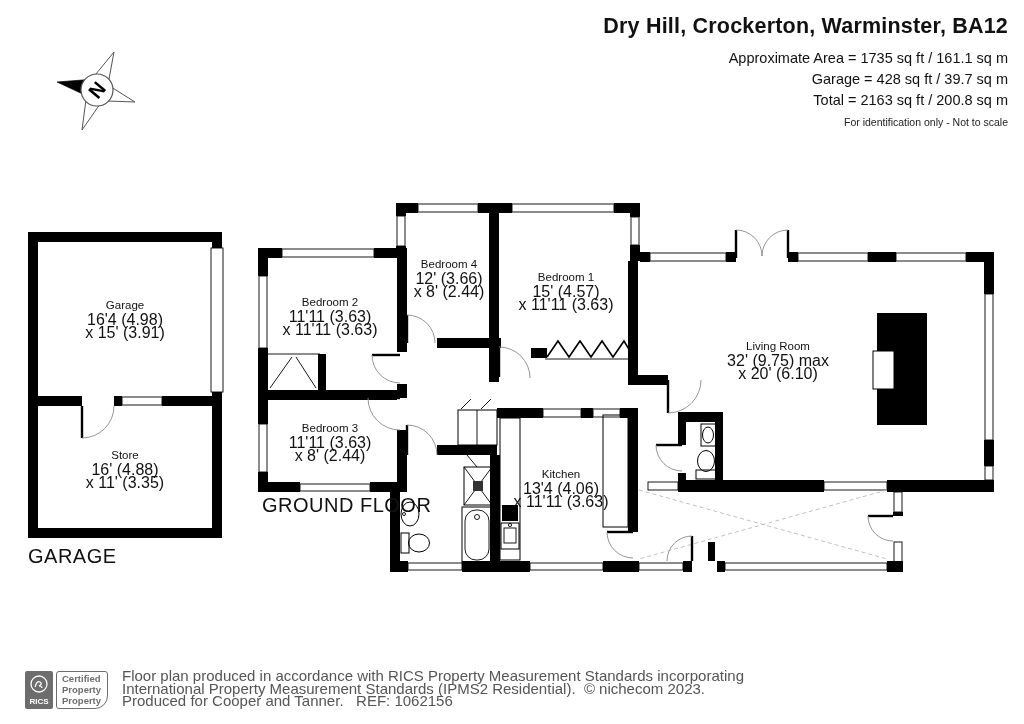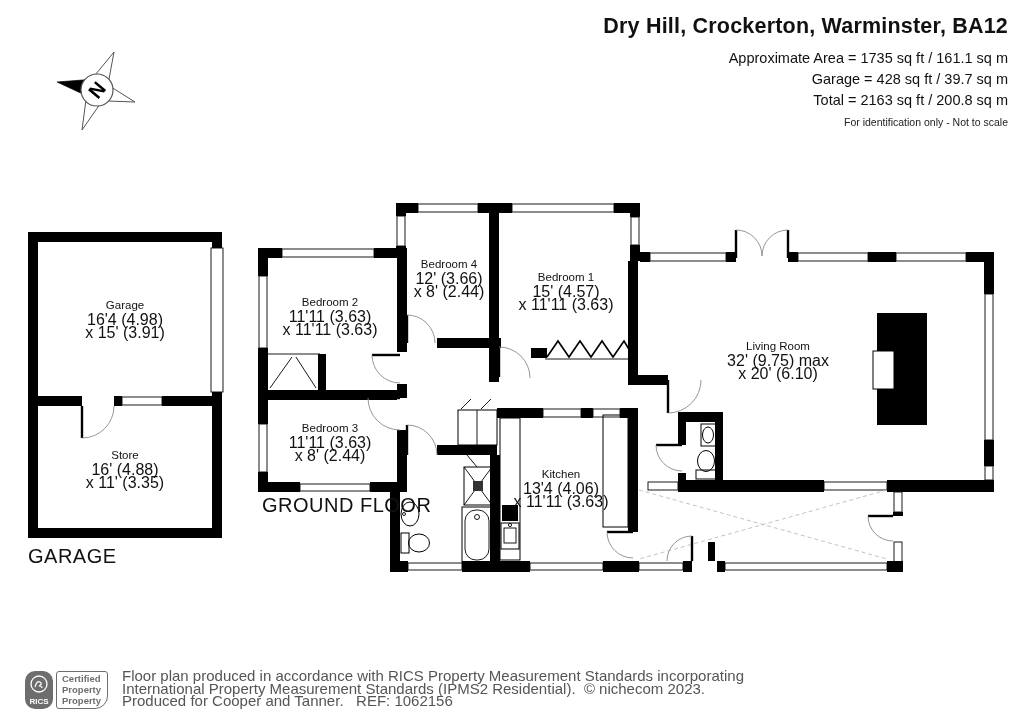--- a/index.html
+++ b/index.html
@@ -19,21 +19,21 @@
   svg text{font-family:"Liberation Sans",sans-serif;}
   .w{fill:#000;}
   .win{fill:#fff;stroke:#000;stroke-width:.9;}
   .f{fill:none;stroke:#000;stroke-width:1;}
   .f2{fill:none;stroke:#000;stroke-width:1.6;}
   .arc{fill:none;stroke:#8a8a8a;stroke-width:.9;}
   .leaf{stroke:#000;stroke-width:2.4;}
   .thin{stroke:#000;stroke-width:.9;fill:none;}
   .dash{stroke:#bbb;stroke-width:.9;stroke-dasharray:4 3;}
   
-  #rics{position:absolute;left:25px;top:671px;width:28px;height:38px;background:#6d6d6d;border-radius:10px;}
+  #rics{position:absolute;left:25px;top:671px;width:28px;height:38px;background:#6d6d6d;border-radius:2px;}
   #badge{position:absolute;left:56px;top:671px;width:52px;height:38px;border:1.6px solid #6d6d6d;
          border-radius:3px 3px 13px 3px;box-sizing:border-box;padding:2px 0 16px 5px;}
   #badge div{font-size:9.5px;font-weight:bold;color:#6d6d6d;line-height:10.8px;}
   #ftxt{position:absolute;left:122px;top:670px;}
   #ftxt div{font-size:15px;color:#555;line-height:12.6px;white-space:pre;}
 </style>
 </head>
 <body>
 
 <div id="page">

